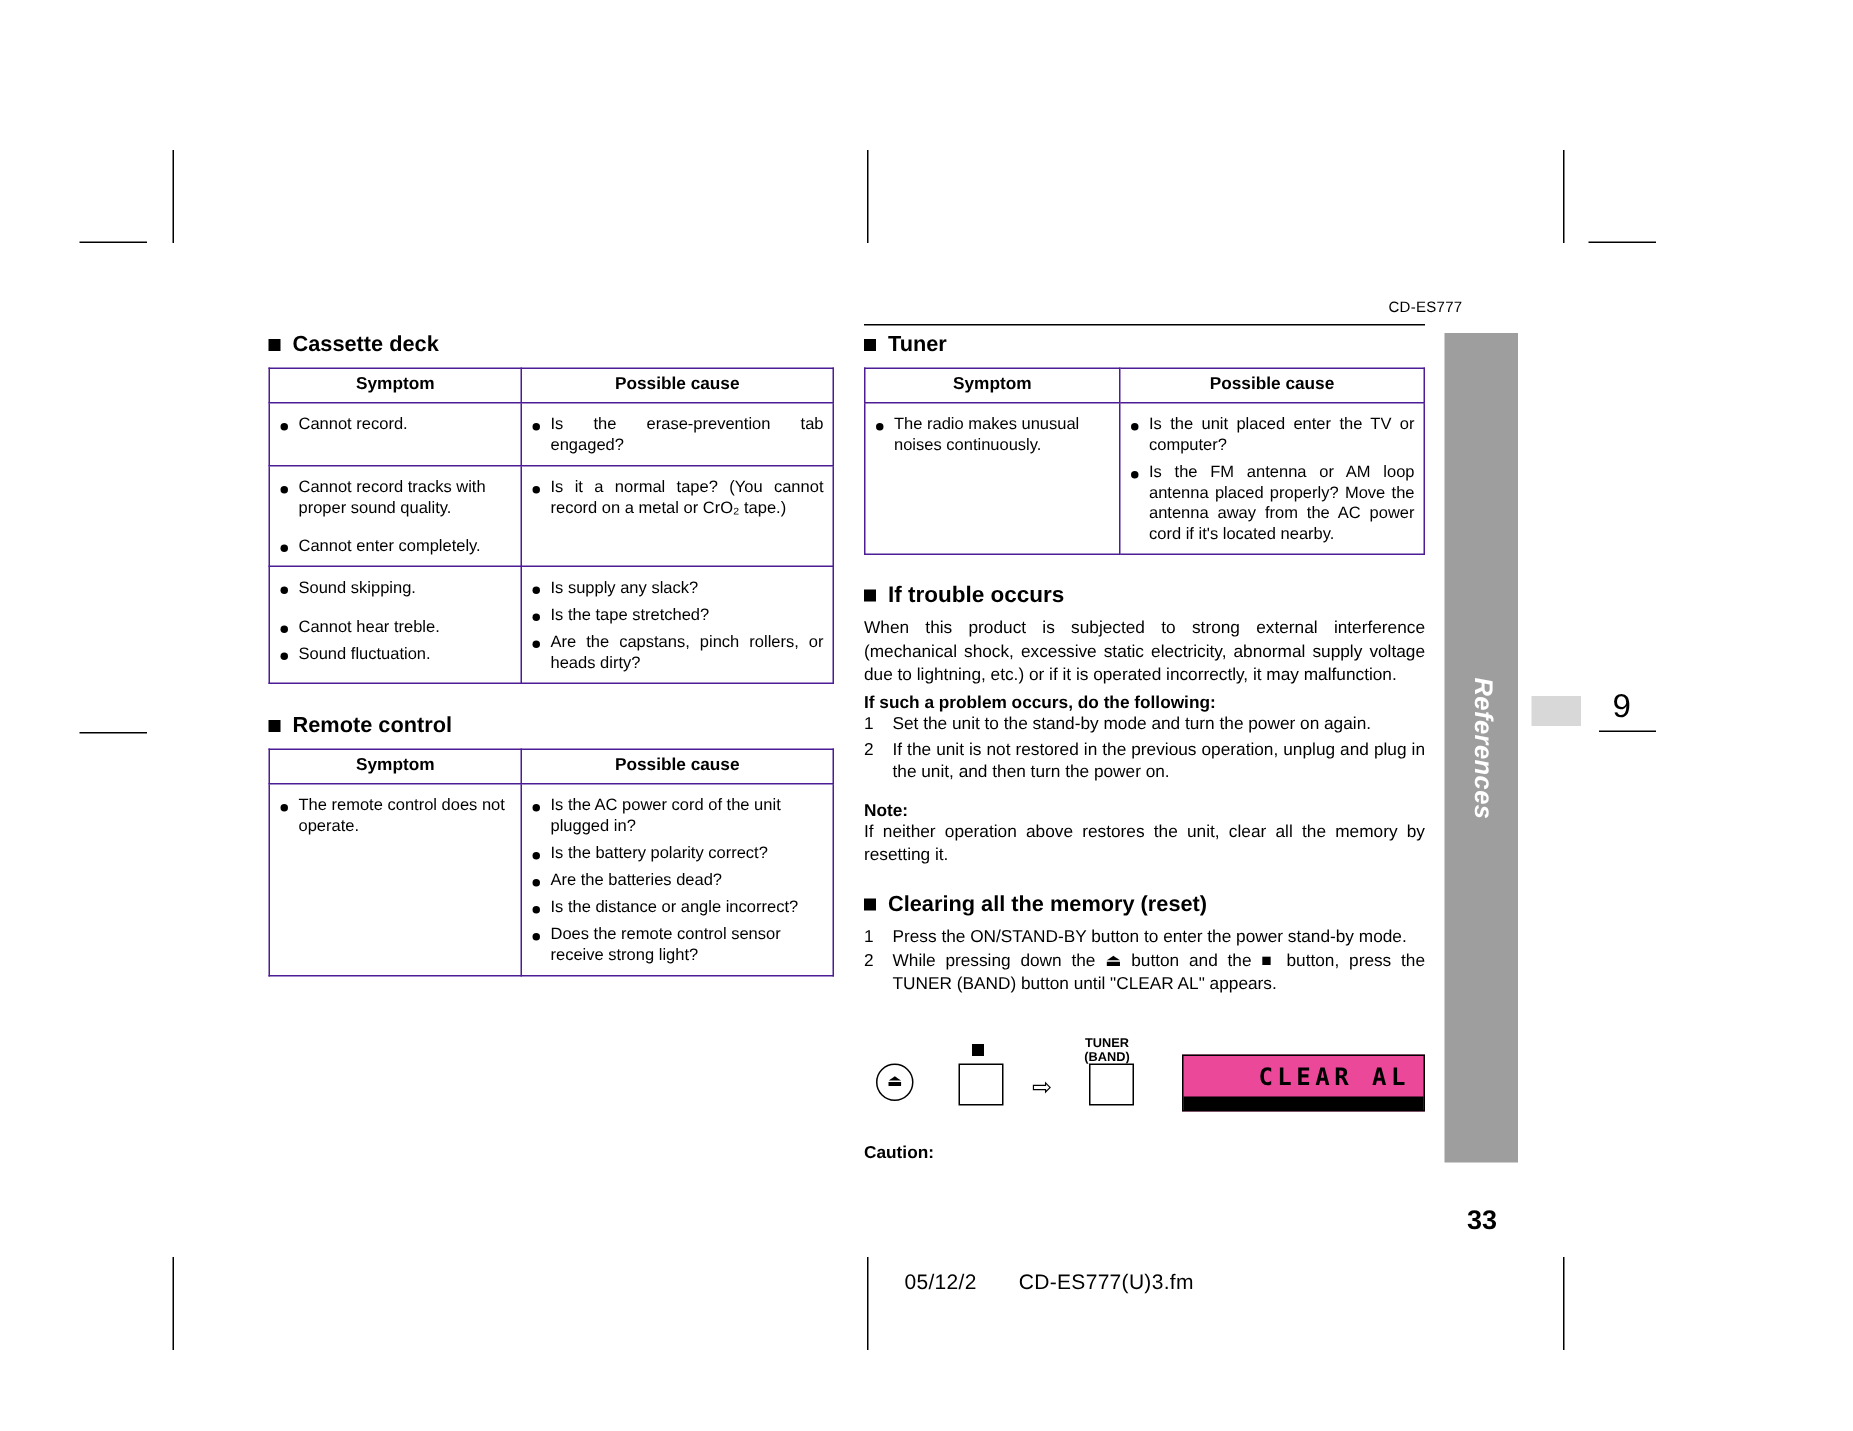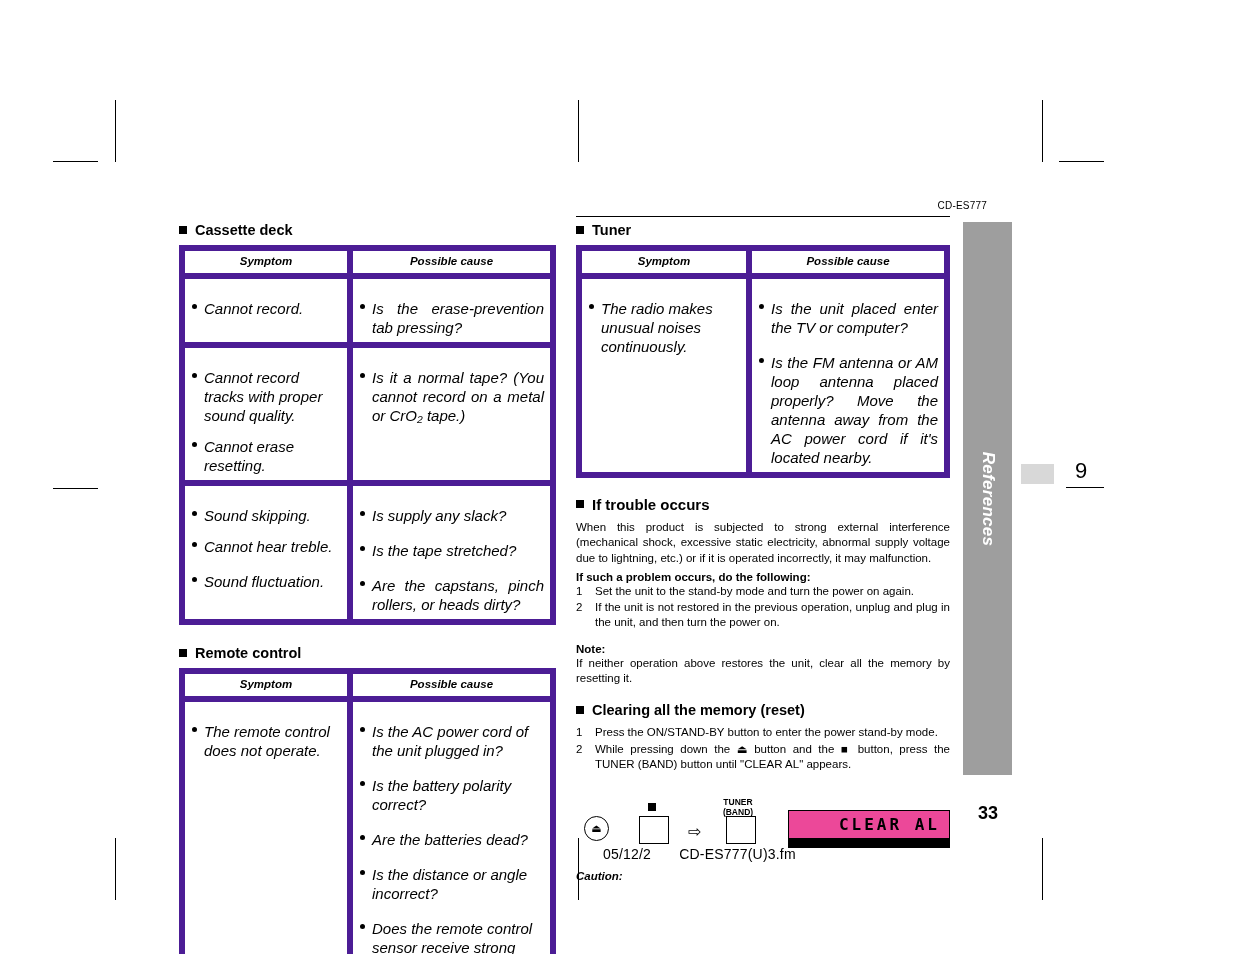--- a/index.html
+++ b/index.html
@@ -24,21 +24,21 @@
 
   
   .page {
     position: absolute;
     left: 0; top: 0;
     width: 1235px; height: 954px;
   }
 
   .model-code {
     position: absolute;
-    right: 248px;
+    right: 260px;
     top: 200px;
     font-size: 10px;
     letter-spacing: .2px;
   }
 
   .rule-top {
     position: absolute;
     background: #000;
     height: 1px;
   }
@@ -72,44 +72,43 @@
     flex: none;
   }
 
   
   table.tbl {
     border-collapse: collapse;
     width: 100%;
     table-layout: fixed;
   }
   table.tbl th, table.tbl td {
-    border: 6px solid #4c1d95;
+    border: 1px solid #4c1d95;
     vertical-align: top;
     padding: 4px 6px 5px 6px;
     font-size: 11.5px;
     line-height: 1.27;
-    font-style: italic;
   }
   table.tbl th {
     text-align: center;
     font-weight: bold;
     font-size: 11.5px;
     padding: 3px 4px 4px 4px;
   }
 
   ul.bul {
     list-style: none;
     margin: 0;
     padding: 0;
   }
   ul.bul li {
     position: relative;
     padding-left: 13px;
-    margin: 16px 0 3px 0;
-    font-size: 15px;
+    margin: 4px 0 3px 0;
+    font-size: 11px;
     line-height: 1.27;
   }
   ul.bul li:last-child { margin-bottom: 0; }
   ul.bul li::before {
     content: "";
     position: absolute;
     left: 1px;
     top: 5px;
     width: 5px; height: 5px;
     border-radius: 50%;
@@ -228,21 +227,20 @@
     font-family: "DejaVu Sans Mono", monospace;
     font-size: 16px;
     letter-spacing: 3px;
     font-weight: bold;
   }
 
   .caution-h {
     font-size: 11.5px;
     font-weight: bold;
     margin: 16px 0 1px 0;
-    font-style: italic;
   }
 
   
   .side-tab {
     position: absolute;
     left: 963px;
     top: 222px;
     width: 49px;
     height: 553px;
     background: #9e9e9e;
@@ -337,29 +335,29 @@
       </thead>
       <tbody>
         <tr>
           <td>
             <ul class="bul">
               <li>Cannot record.</li>
             </ul>
           </td>
           <td>
             <ul class="bul">
-              <li class="j">Is the erase-prevention tab pressing?</li>
+              <li class="j">Is the erase-prevention tab engaged?</li>
             </ul>
           </td>
         </tr>
         <tr>
           <td>
             <ul class="bul">
               <li>Cannot record tracks with proper sound quality.</li>
-              <li class="gap">Cannot erase resetting.</li>
+              <li class="gap">Cannot enter completely.</li>
             </ul>
           </td>
           <td>
             <ul class="bul">
               <li class="j">Is it a normal tape? (You cannot record on a metal or CrO₂ tape.)</li>
             </ul>
           </td>
         </tr>
         <tr>
           <td>

